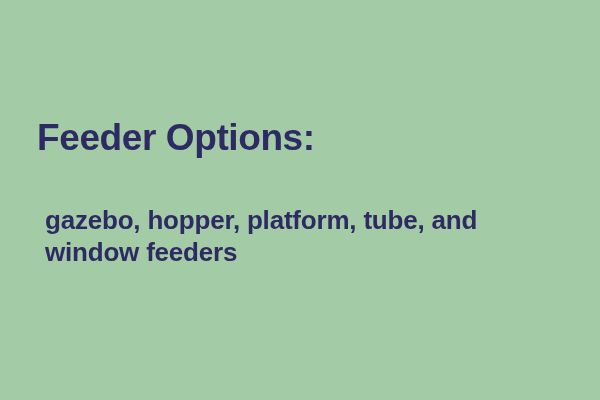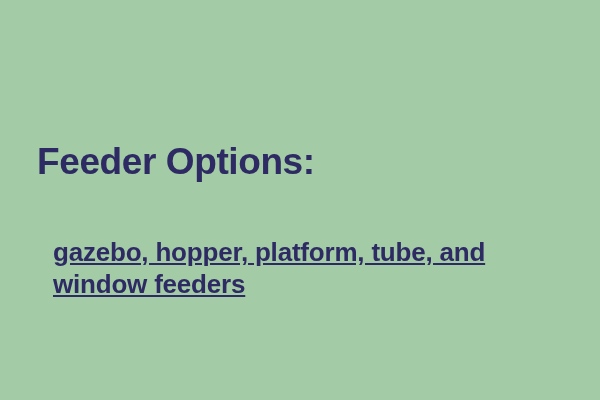--- a/index.html
+++ b/index.html
@@ -14,44 +14,43 @@
     position: relative;
     width: 600px;
     height: 400px;
     box-sizing: border-box;
     overflow: hidden;
     background: #a3cba5;
   }
   .content {
     position: absolute;
     left: 37px;
-    top: 140px;
+    top: 116px;
     width: 532px;
   }
   .heading {
     margin: 0;
     font-family: "Liberation Sans", sans-serif;
     font-size: 37px;
     line-height: 44px;
     font-weight: bold;
     letter-spacing: -0.4px;
     color: #2e2a63;
     white-space: nowrap;
   }
   .body-text {
-    margin: 16px;
+    margin: 8px;
     padding-top: 36px;
     font-family: "Liberation Sans", sans-serif;
     font-size: 26px;
     line-height: 32px;
     font-weight: bold;
     letter-spacing: -0.2px;
     color: #2e2a63;
     max-width: 530px;
-    text-decoration: underline;
   }
 </style>
 </head>
 <body>
 
 <div class="slide" style="background: rgb(163, 203, 165);">
   <div class="content">
     <h1 class="heading" style="color: rgb(46, 42, 99);">Feeder Options:</h1>
     <p class="body-text" style="color: rgb(46, 42, 99);">gazebo, hopper, platform, tube, and window feeders</p>
   </div>

